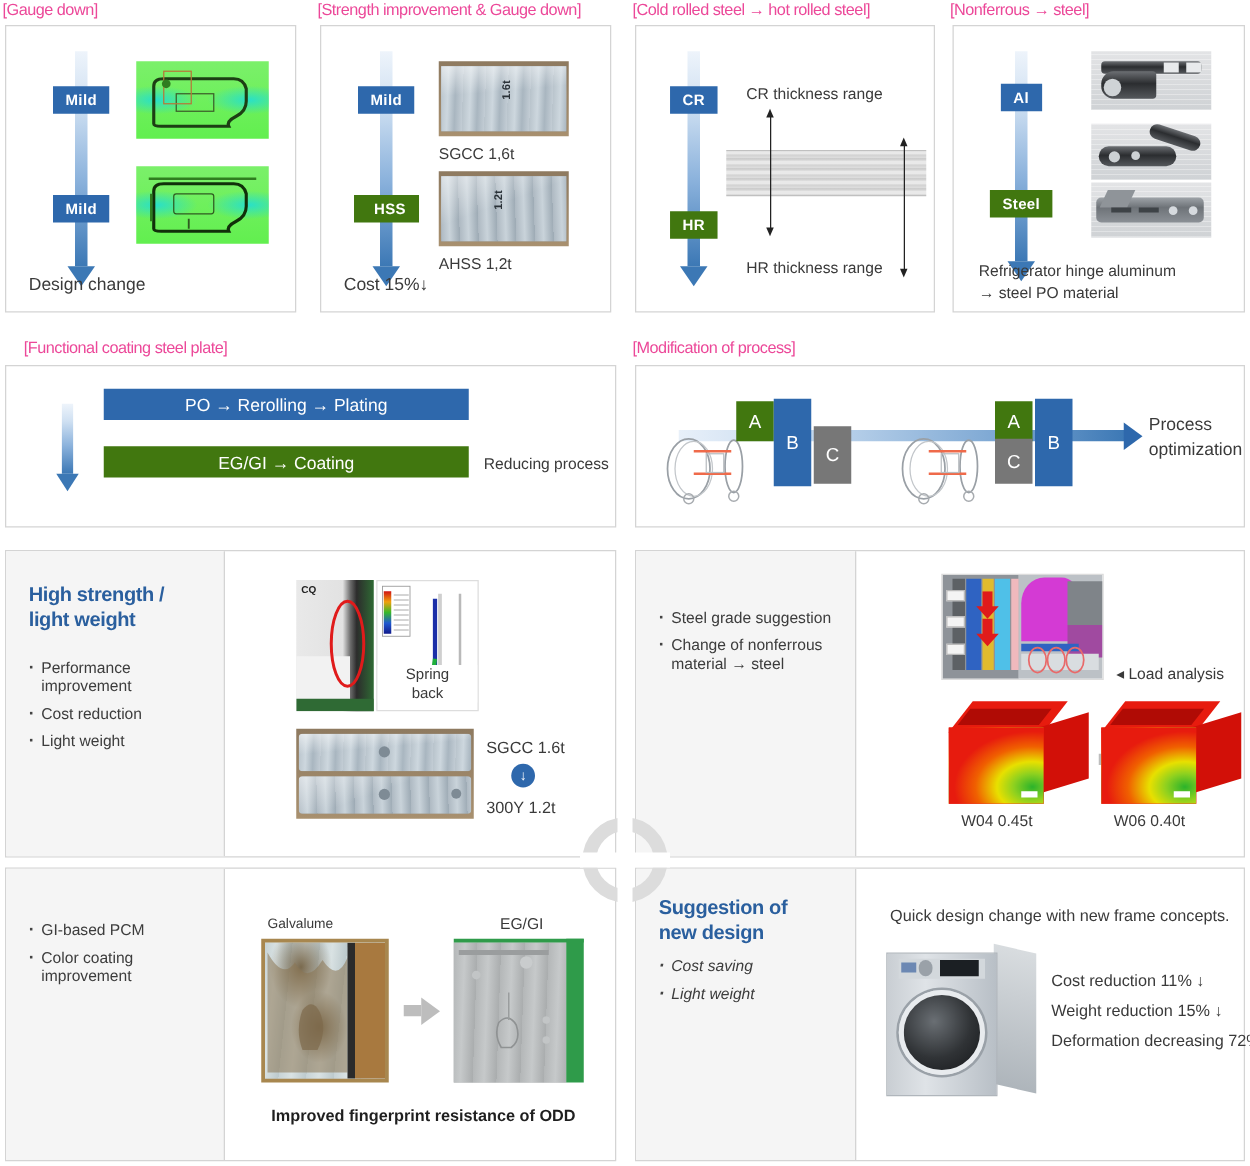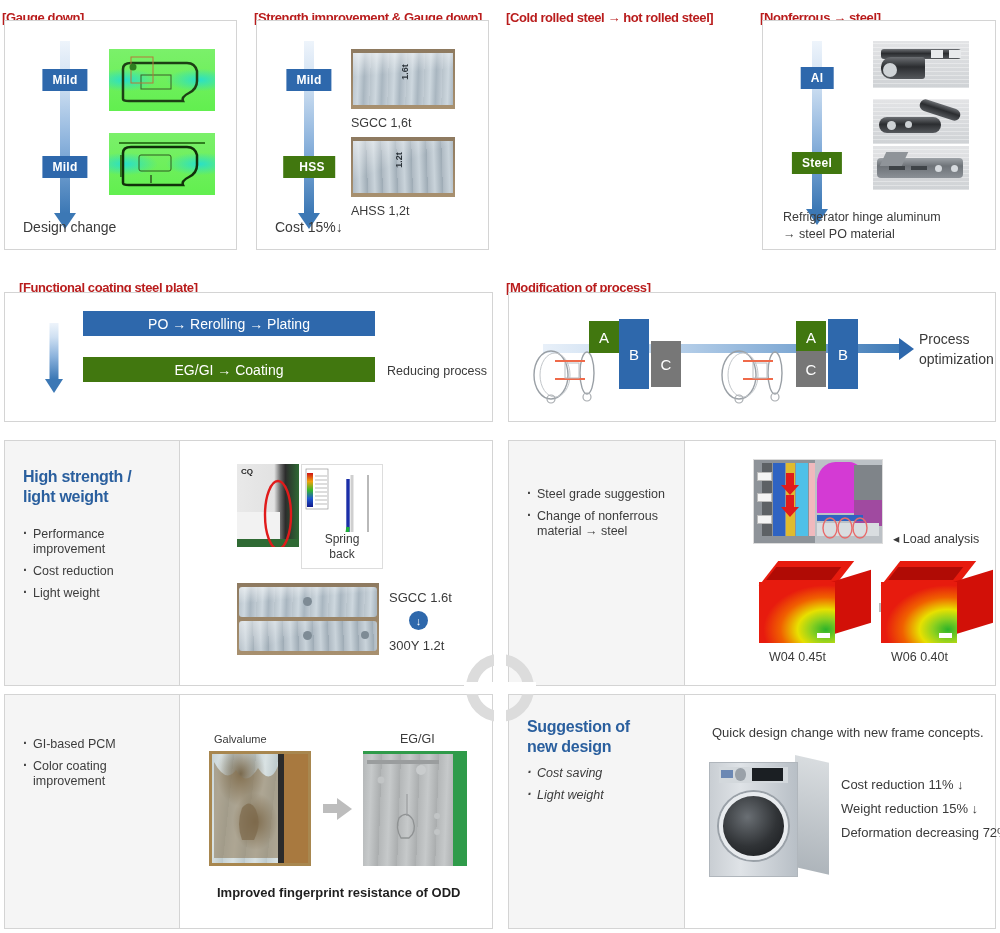--- a/index.html
+++ b/index.html
@@ -8,24 +8,23 @@
     width: 1000px; height: 933px;
     background: #ffffff;
     font-family: "Liberation Sans", sans-serif;
     color: #333;
     overflow: hidden;
   }
   .page { position: relative; width: 1000px; height: 933px; }
 
   
   .sect-title {
-    font-size: 13px; font-weight: bold; color: #b91c1c;
+    font-size: 13px; font-weight: normal; color: #ec4899;
     letter-spacing: -0.4px; line-height: 16px;
     white-space: nowrap;
-    margin-top: 10px;
   }
   .card {
     position: absolute; border: 1px solid #d4d4d4; background: #fff;
   }
 
   
   .vArrow { position: absolute; }
   .vArrow .shaft {
     position: absolute; left: 50%; transform: translateX(-50%);
     width: 10px; top: 0;
@@ -312,20 +311,34 @@
     <div class="photo tanbg" style="left:94px; top:116px; width:104px; height:60px;">
       <div class="metal2" style="position:absolute; left:2px; top:4px; width:100px; height:52px;"></div>
       <div style="position:absolute; left:40px; top:18px; font-size:9px; color:#2a3238; transform:rotate(-90deg); font-weight:bold;">1.2t</div>
     </div>
     <div class="capt" style="left:94px; top:182px; font-size:12.5px;">AHSS 1,2t</div>
 
     <div class="capt" style="left:18px; top:198px; font-size:14px;">Cost 15%↓</div>
   </div>
 
   <div class="sect-title" style="left:506px; top:0px; position:absolute;">[Cold rolled steel → hot rolled steel]</div>
+  <div class="card" style="left:508px; top:20px; width:240px; height:230px;">
+    <div class="vArrow" style="left:24px; top:20px; width:44px; height:190px;">
+      <div class="shaft" style="height:172px;"></div>
+      <div class="head" style="top:172px;"></div>
+    </div>
+    <div class="badge blue" style="left:46px; top:48px;">CR</div>
+    <div class="badge green" style="left:46px; top:148px;">HR</div>
+
+    <div class="capt" style="left:88px; top:46px; font-size:12.5px;">CR thickness range</div>
+    <div class="slab" style="left:72px; top:99px; width:160px; height:37px;"></div>
+    <div class="dblarrow" style="left:107px; top:72px; height:90px;"></div>
+    <div class="dblarrow" style="left:214px; top:95px; height:100px;"></div>
+    <div class="capt" style="left:88px; top:185px; font-size:12.5px;">HR thickness range</div>
+  </div>
 
   <div class="sect-title" style="left:760px; top:0px; position:absolute;">[Nonferrous → steel]</div>
   <div class="card" style="left:762px; top:20px; width:234px; height:230px;">
     <div class="vArrow" style="left:32px; top:20px; width:44px; height:185px;">
       <div class="shaft" style="height:168px;"></div>
       <div class="head" style="top:168px;"></div>
     </div>
     <div class="badge blue" style="left:54px; top:46px;">Al</div>
     <div class="badge green" style="left:54px; top:131px;">Steel</div>
 
@@ -415,21 +428,21 @@
           <span>light weight</span>
         </h3>
         <ul style="margin-top:20px;">
           <li>Performance improvement</li>
           <li>Cost reduction</li>
           <li>Light weight</li>
         </ul>
       </div>
     </div>
 
-    <div class="photo" style="left:232px; top:23px; width:62px; height:83px;
+    <div class="photo" style="left:232px; top:23px; width:62px; height:105px;
                 background:linear-gradient(to right,#e9e9e9 0%,#e2e2e2 60%,#6b6b6b 70%,#2c2c2c 78%,#2f6a34 100%);">
       <div style="position:absolute; left:0; top:58%; width:70%; height:42%; background:#f2f2f2;"></div>
       <div style="position:absolute; left:0; bottom:0; width:100%; height:10%; background:#2f6a34;"></div>
       <div style="position:absolute; left:4px; top:3px; font-size:8px; font-weight:bold; color:#222;">CQ</div>
       <svg style="position:absolute; left:24px; top:14px;" width="34" height="74">
         <ellipse cx="17" cy="37" rx="13" ry="34" fill="none" stroke="#e01b1b" stroke-width="2.4"></ellipse>
       </svg>
     </div>
 
     <div class="sbchart" style="left:296px; top:23px; width:82px; height:105px;">

